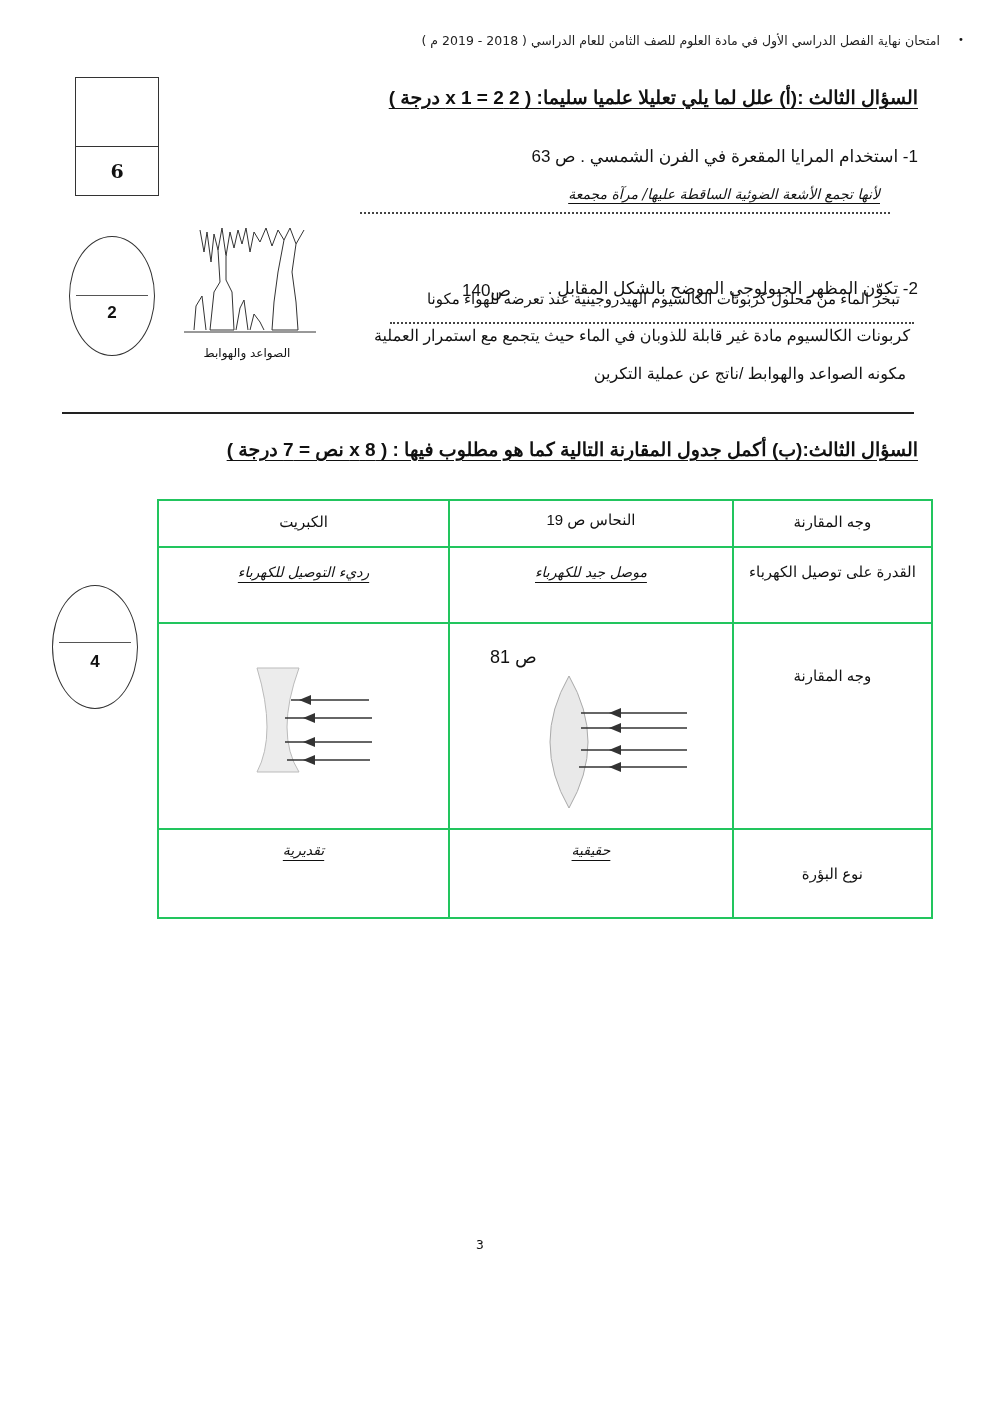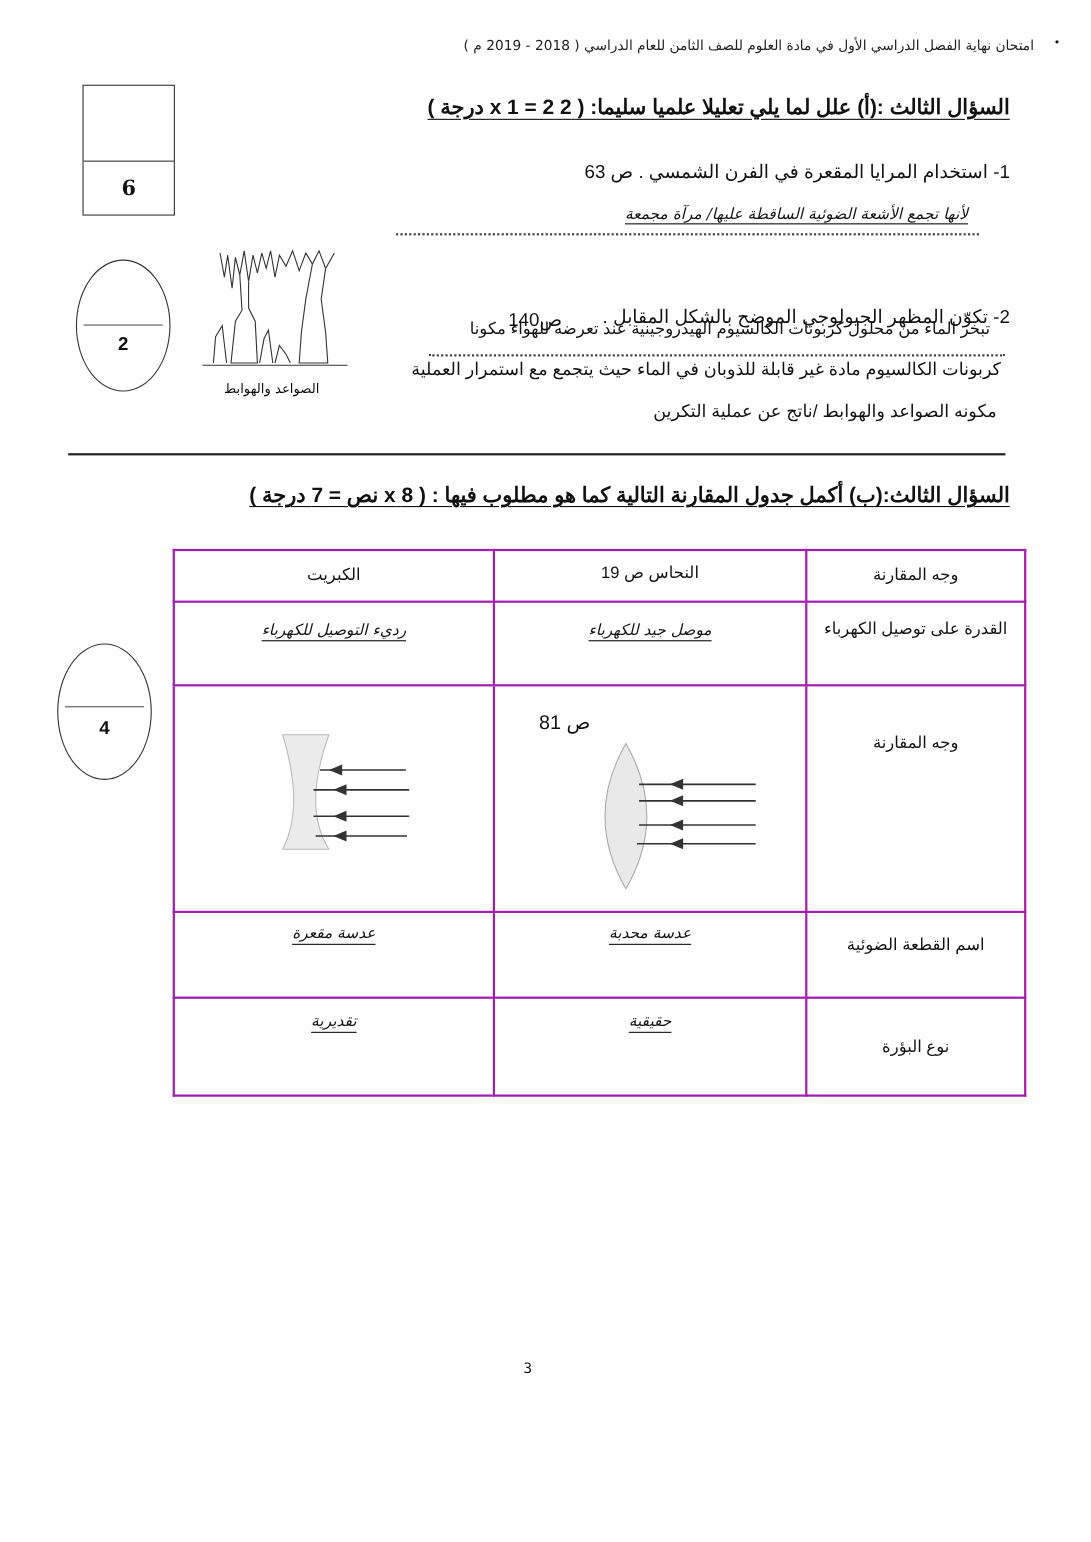--- a/index.html
+++ b/index.html
@@ -17,21 +17,21 @@
          text-decoration:underline; text-underline-offset:4px; }
   .dots { border-bottom:2px dotted #444; height:0; }
   .scorebox { left:75px; top:77px; width:82px; height:117px; border:1.5px solid #333; }
   .scorebox .top { height:68px; border-bottom:1.5px solid #333; }
   .scorebox .bot { text-align:center; font-family:"DejaVu Serif", serif; font-weight:bold; font-size:19px; line-height:48px; }
   .oval { border:1.5px solid #333; border-radius:50%; }
   .oval .line { position:absolute; left:6px; right:6px; border-top:1.5px solid #555; }
   .oval .num { position:absolute; left:0; right:0; text-align:center; font-weight:bold; font-size:17px; font-family:"Liberation Sans", sans-serif; }
   .hr { left:62px; top:412px; width:852px; border-top:2px solid #222; }
   table.cmp { position:absolute; left:157px; top:499px; width:776px; border-collapse:collapse; direction:rtl; }
-  table.cmp td { border:2px solid #a21caf; text-align:center; vertical-align:top; font-family:"Liberation Sans", sans-serif; font-size:15px; padding:0; }
+  table.cmp td { border:2px solid #22c55e; text-align:center; vertical-align:top; font-family:"Liberation Sans", sans-serif; font-size:15px; padding:0; }
   .lbl { padding-top:14px; line-height:28px; }
   .cellans { font-family:"DejaVu Serif", serif; font-style:italic; font-size:14px; text-decoration:underline; text-underline-offset:5px; display:inline-block; padding-top:16px; }
   .pagenum { top:1237px; left:476px; font-size:13px; font-family:"DejaVu Sans Mono", monospace; }
 </style>
 </head>
 <body>
 
 <div class="abs dot">•</div>
 <div class="abs header rtl">امتحان نهاية الفصل الدراسي الأول في مادة العلوم للصف الثامن للعام الدراسي ( 2018 - 2019 م )</div>
 
@@ -138,27 +138,20 @@
         </g>
         <g fill="#333">
           <path d="M140 76 L152 71 L152 81 Z"></path>
           <path d="M144 94 L156 89 L156 99 Z"></path>
           <path d="M144 118 L156 113 L156 123 Z"></path>
           <path d="M144 136 L156 131 L156 141 Z"></path>
         </g>
       </svg>
     </td>
   </tr>
-  <tr style="height:78px;">
-    <td>
-          <div class="lbl" style="padding-top:16px;">اسم القطعة الضوئية</div>
-        </td>
-    <td><span class="cellans" style="padding-top:10px;">عدسة محدبة</span></td>
-    <td><span class="cellans" style="padding-top:10px;">عدسة مقعرة</span></td>
-  </tr>
   <tr style="height:89px;">
     <td>
           <div class="lbl" style="padding-top:30px;">نوع البؤرة</div>
         </td>
     <td><span class="cellans" style="padding-top:12px;">حقيقية</span></td>
     <td><span class="cellans" style="padding-top:12px;">تقديرية</span></td>
   </tr>
 </tbody>
   </table>
 

